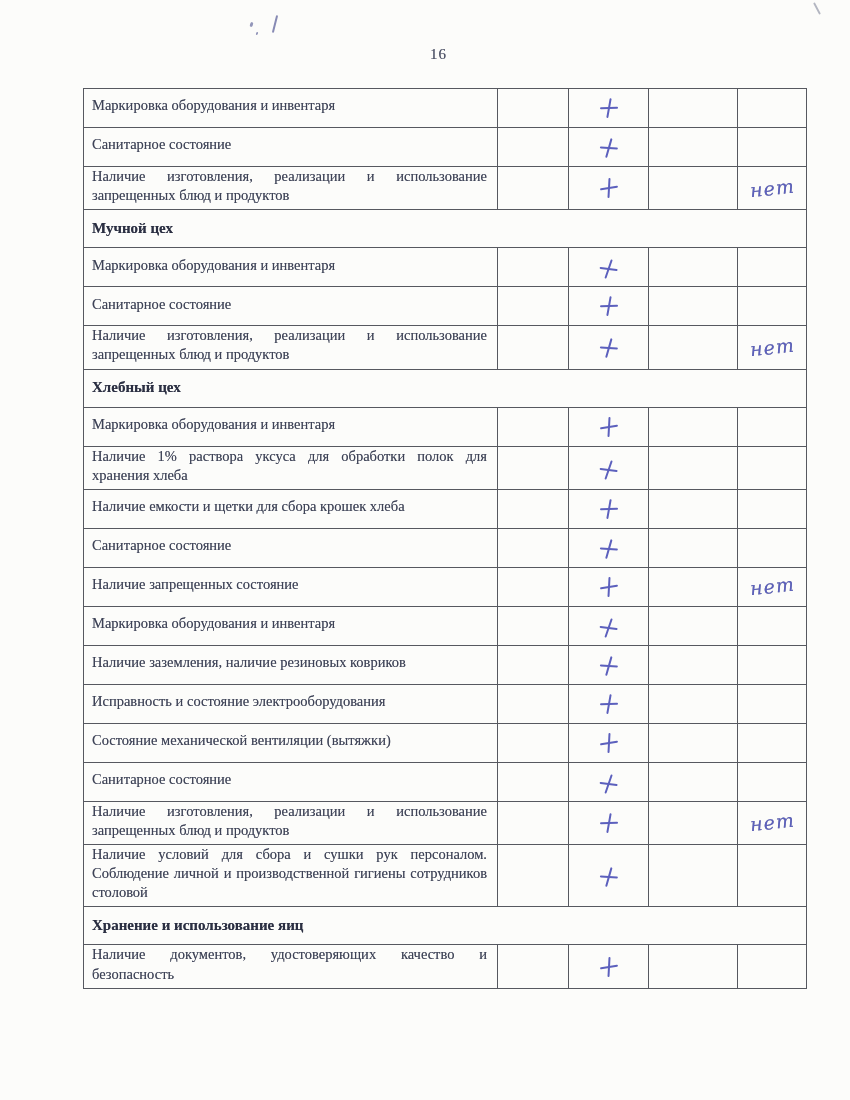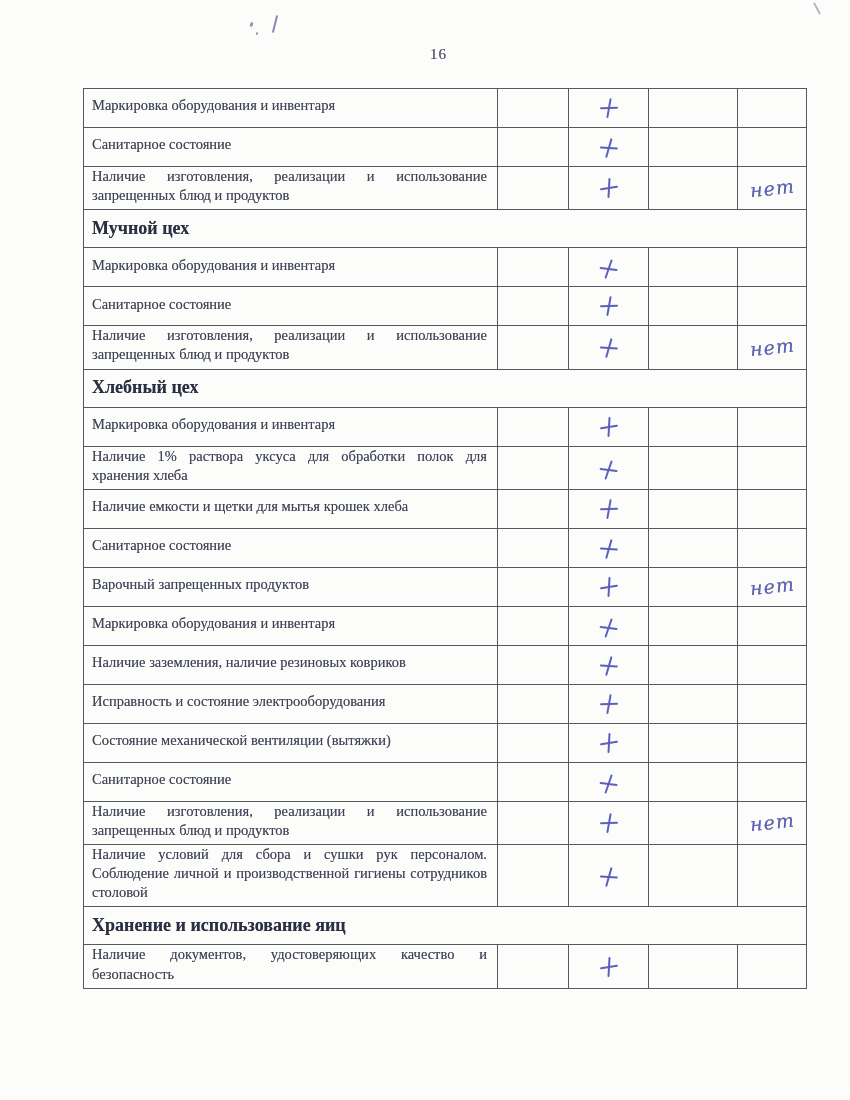--- a/index.html
+++ b/index.html
@@ -34,21 +34,21 @@
   }
   .doc-table td{
     border:1.7px solid var(--border,#56585f);
     vertical-align:middle;height:34px;
     color:var(--text,#3e4357);
     font-size:14.5px;line-height:1.32;
     text-shadow:0 0 .5px rgba(62,67,87,.55);
   }
   td.criterion-cell{padding:0 10px 4px 8px;text-align:justify;}
   td.section-cell{
-    font-weight:bold;font-size:18px;color:#2b2f42;
+    font-weight:bold;font-size:15px;color:#2b2f42;
     padding:4px 10px 4px 8px;height:29px;text-align:left;
     text-shadow:0 0 .6px rgba(40,45,65,.6);
   }
   td.check-cell, td.empty-cell, td.note-cell{text-align:center;padding:2px;}
   
   .plus{position:relative;display:inline-block;width:20px;height:22px;vertical-align:middle;}
   .plus::before{content:"";position:absolute;left:1px;top:10px;width:18px;height:1.5px;
     background:var(--ink,#5c60bd);transform:rotate(-5deg);border-radius:2px;}
   .plus::after{content:"";position:absolute;left:9px;top:1px;width:1.5px;height:20px;
     background:var(--ink,#5c60bd);transform:rotate(7deg);border-radius:2px;}
@@ -142,35 +142,35 @@
           <td class="note-cell"></td>
         </tr>
         <tr>
           <td class="criterion-cell">Наличие 1% раствора уксуса для обработки полок для хранения хлеба</td>
           <td class="empty-cell"></td>
           <td class="check-cell"><span class="plus v3"></span></td>
           <td class="empty-cell"></td>
           <td class="note-cell"></td>
         </tr>
         <tr>
-          <td class="criterion-cell">Наличие емкости и щетки для мытья крошек хлеба</td>
-          <td class="empty-cell"></td>
-          <td class="check-cell"><span class="plus v0"></span></td>
-          <td class="empty-cell"></td>
-          <td class="note-cell"></td>
-        </tr>
-        <tr>
-          <td class="criterion-cell">Санитарное состояние</td>
-          <td class="empty-cell"></td>
-          <td class="check-cell"><span class="plus v1"></span></td>
-          <td class="empty-cell"></td>
-          <td class="note-cell"></td>
-        </tr>
-        <tr>
-          <td class="criterion-cell">Варочный запрещенных продуктов</td>
+          <td class="criterion-cell">Наличие емкости и щетки для сбора крошек хлеба</td>
+          <td class="empty-cell"></td>
+          <td class="check-cell"><span class="plus v0"></span></td>
+          <td class="empty-cell"></td>
+          <td class="note-cell"></td>
+        </tr>
+        <tr>
+          <td class="criterion-cell">Санитарное состояние</td>
+          <td class="empty-cell"></td>
+          <td class="check-cell"><span class="plus v1"></span></td>
+          <td class="empty-cell"></td>
+          <td class="note-cell"></td>
+        </tr>
+        <tr>
+          <td class="criterion-cell">Наличие запрещенных состояние</td>
           <td class="empty-cell"></td>
           <td class="check-cell"><span class="plus v2"></span></td>
           <td class="empty-cell"></td>
           <td class="note-cell"><span class="note">нет</span></td>
         </tr>
         <tr>
           <td class="criterion-cell">Маркировка оборудования и инвентаря</td>
           <td class="empty-cell"></td>
           <td class="check-cell"><span class="plus v3"></span></td>
           <td class="empty-cell"></td>

